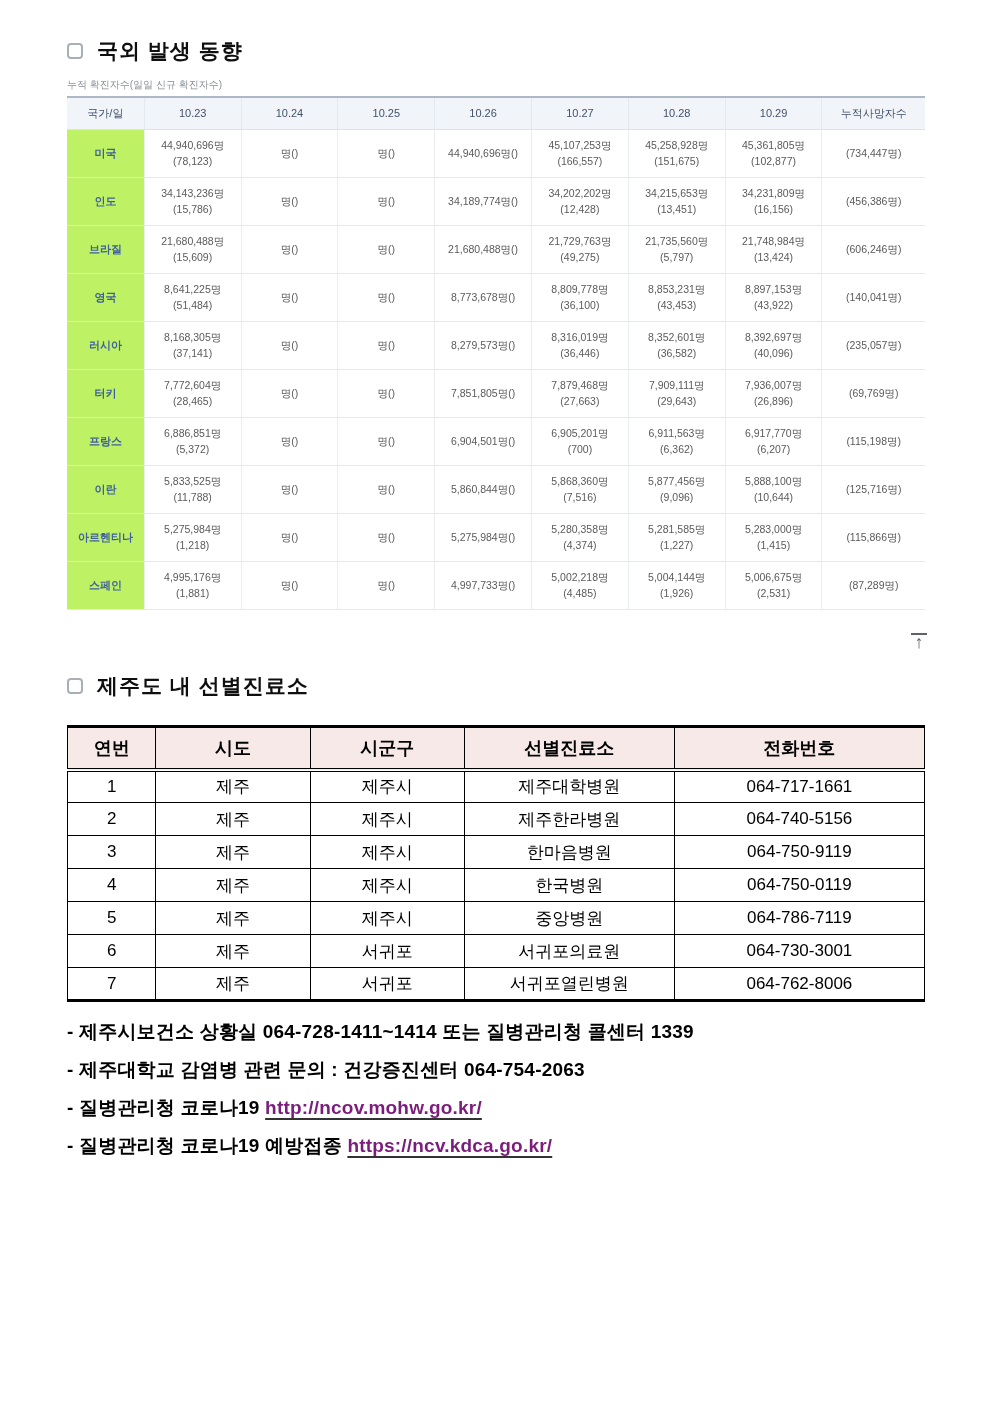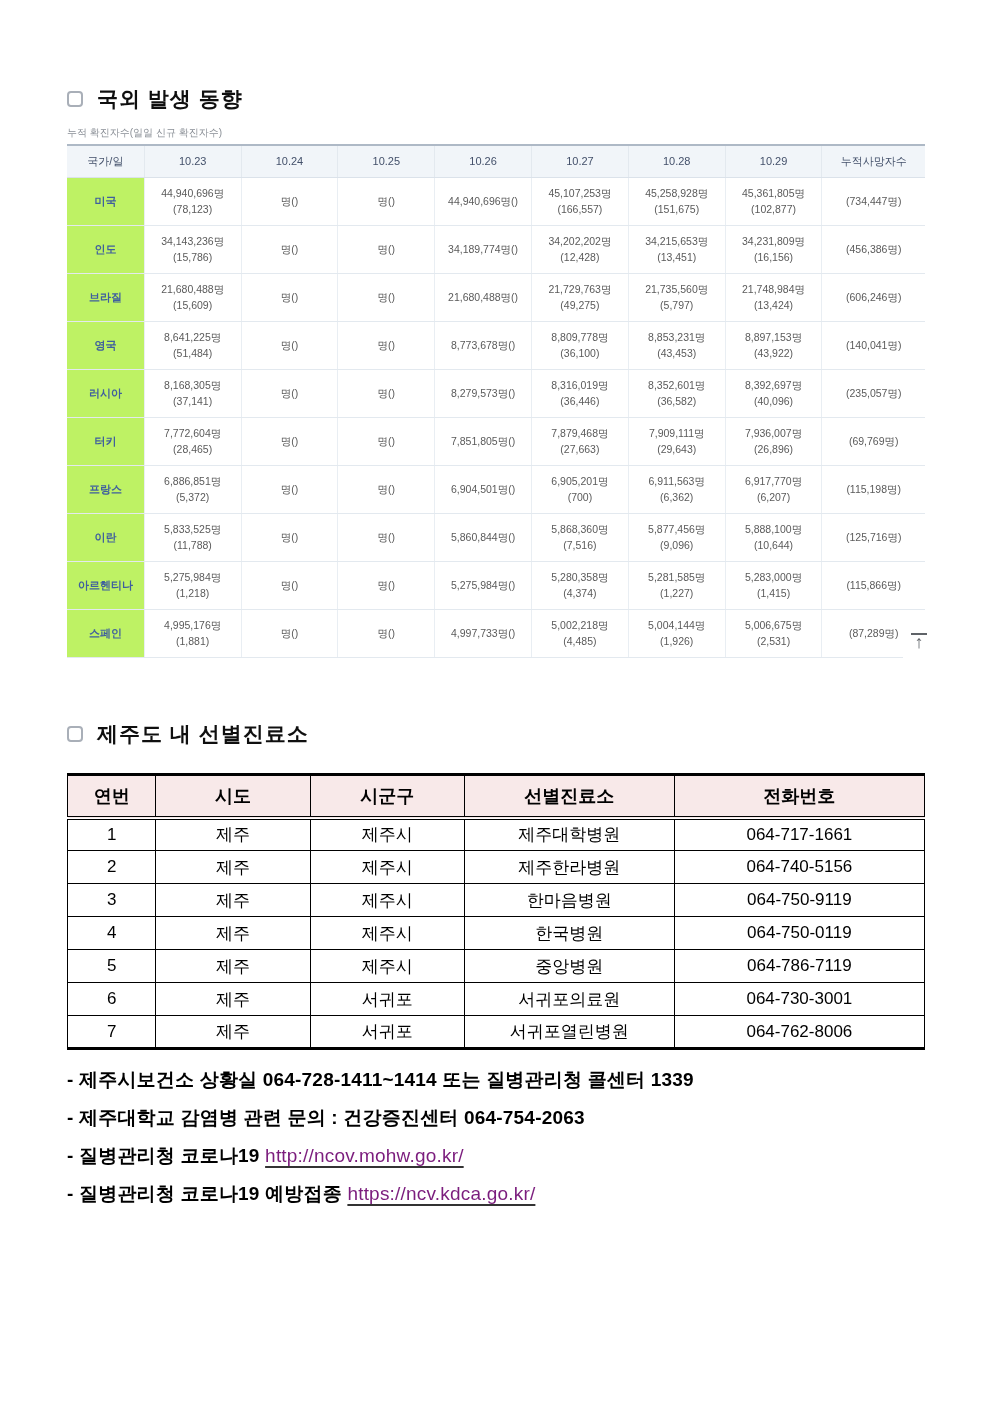--- a/index.html
+++ b/index.html
@@ -17,21 +17,21 @@
   
   .section-title {
     display: flex;
     align-items: center;
     gap: 14px;
     font-size: 21px;
     font-weight: bold;
     color: #0f0f0f;
     letter-spacing: 1px;
   }
-  .s1-wrap { padding-top: 85px; }
+  .s1-wrap { padding-top: 37px; }
   .s2-wrap { margin-top: 62px; }
   .checkbox-icon {
     width: 16px; height: 16px;
     border: 2px solid #a9afb8;
     border-radius: 4px;
     flex: 0 0 auto;
     background: #fff;
   }
 
   
@@ -143,21 +143,21 @@
   .notes p {
     margin: 0 0 14px 0;
     font-size: 19px;
     font-weight: bold;
     color: #000;
     letter-spacing: 0.2px;
     line-height: 24px;
   }
   .note-link {
     color: #7b1d7d;
-    font-weight: normal;
+    font-weight: bold;
     text-decoration: underline;
     text-decoration-color: #333;
     text-decoration-thickness: 2px;
     text-underline-offset: 4px;
     cursor: pointer;
   }
 </style>
 </head>
 <body>
 

